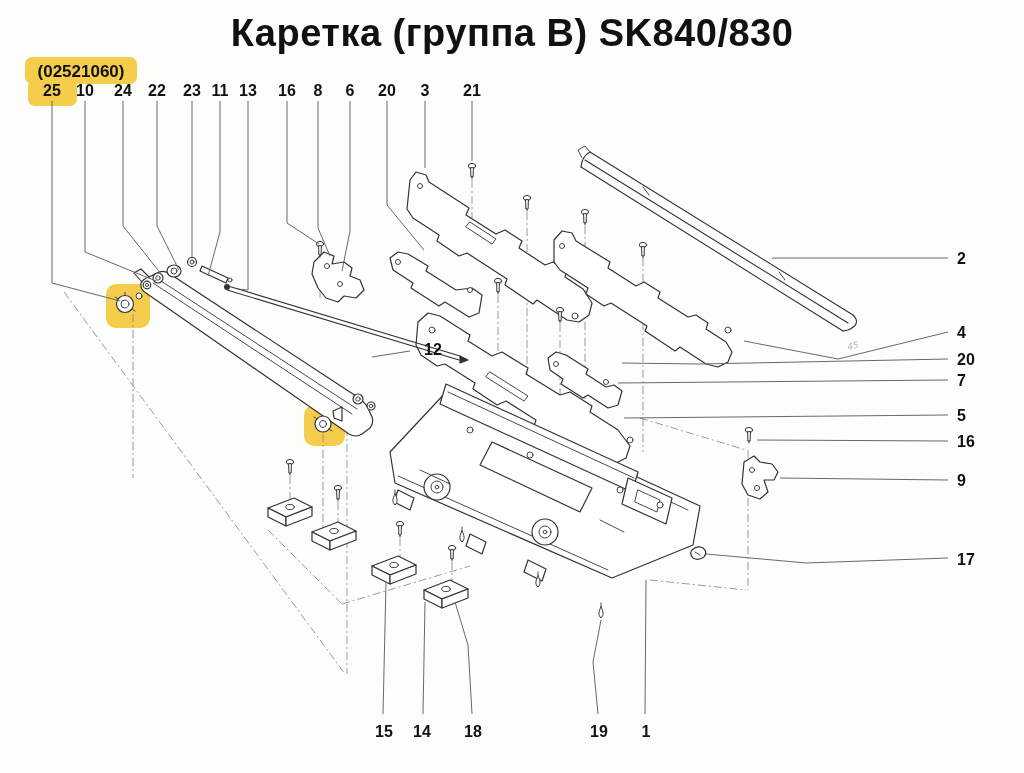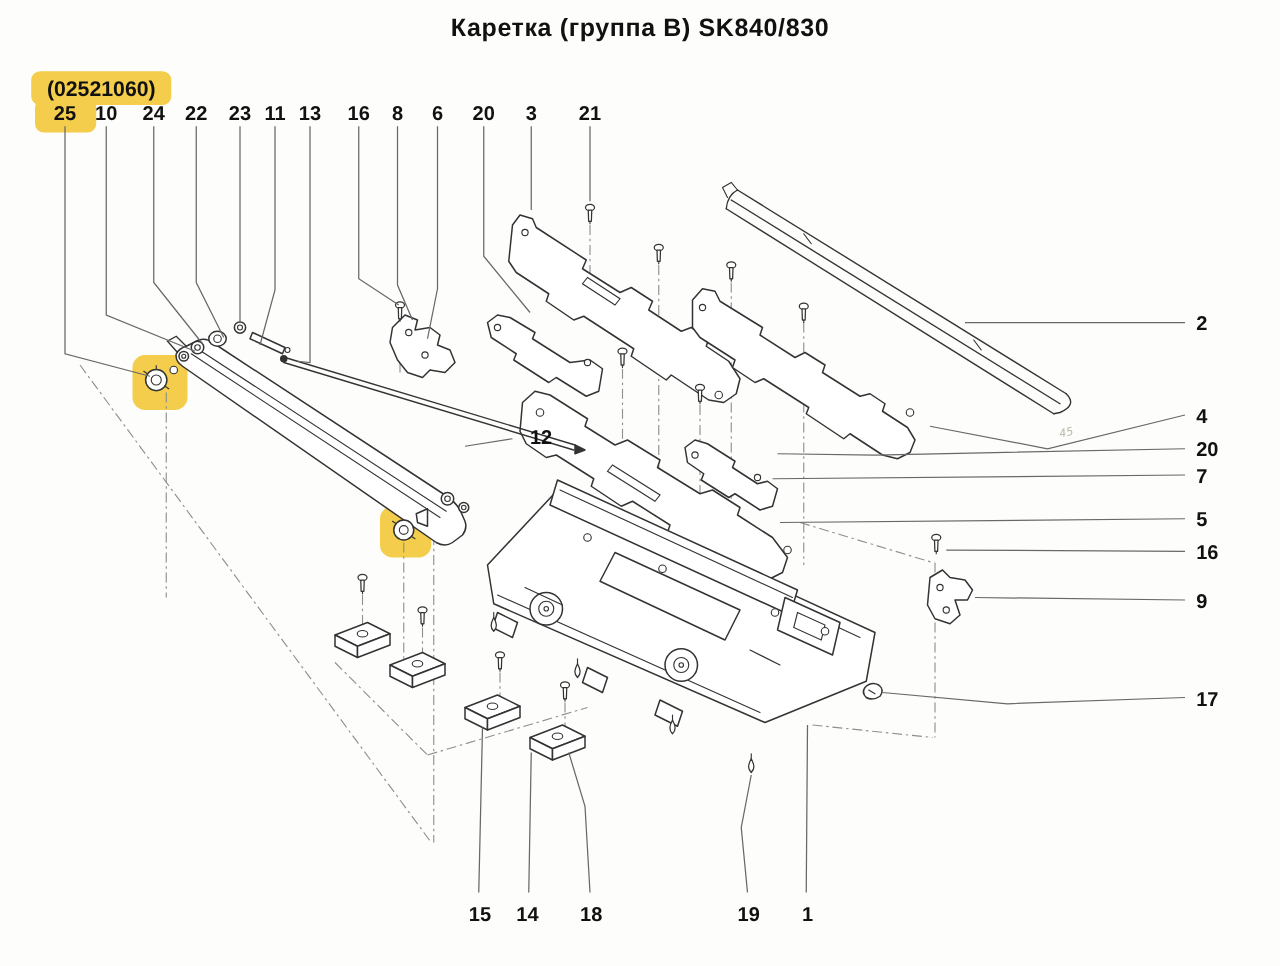--- a/index.html
+++ b/index.html
@@ -4,21 +4,21 @@
 <style>
   html,body{margin:0;padding:0;}
   body{
     width:1024px;height:773px;position:relative;overflow:hidden;
     background:#fdfdfb;
     font-family:"Liberation Sans","DejaVu Sans",sans-serif;
   }
   #stage{position:absolute;left:0;top:0;width:1024px;height:773px;}
   .title{
     position:absolute;left:0;top:12px;width:100%;
-    text-align:center;font-size:20px;font-weight:bold;color:#111;
+    text-align:center;font-size:38px;font-weight:bold;color:#111;
     letter-spacing:.5px;
   }
   svg text{fill:#111;}
   .num{font:bold 16px "Liberation Sans","DejaVu Sans",sans-serif;}
   .code{font:bold 17px "Liberation Sans","DejaVu Sans",sans-serif;}
   .pencil{font:italic 9px "DejaVu Sans",sans-serif;fill:#9a9a8a;opacity:.7;}
   .part{stroke:#333;stroke-width:1.2;fill:#fff;stroke-linejoin:round;stroke-linecap:round;}
   .partline{stroke:#333;stroke-width:1.1;fill:none;stroke-linecap:round;}
   .thin{stroke-width:.9;}
   .leader{stroke:#686868;stroke-width:1;fill:none;}

